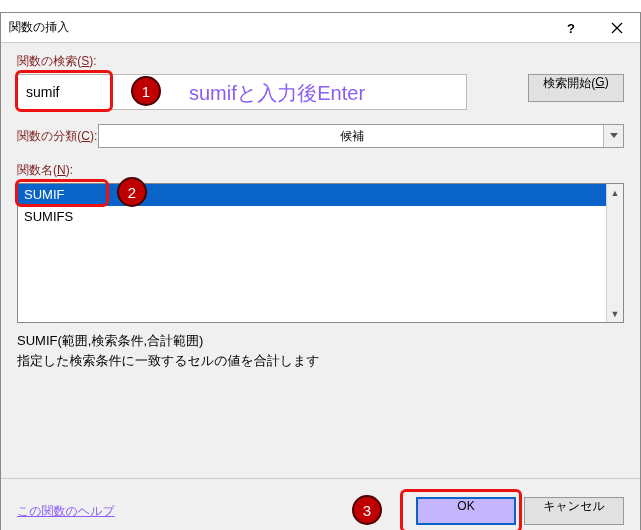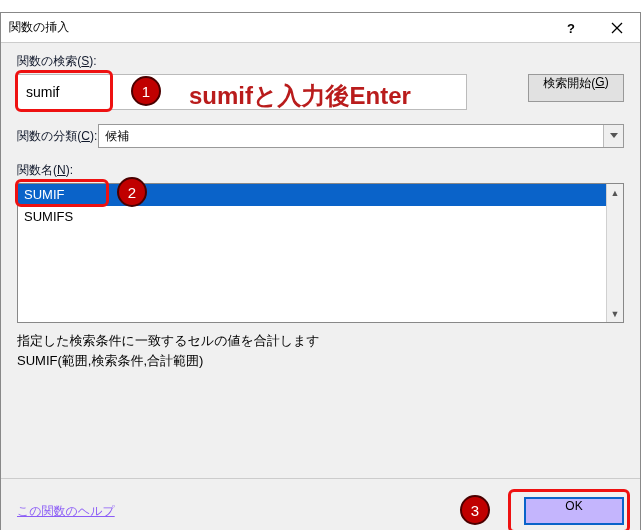--- a/index.html
+++ b/index.html
@@ -44,21 +44,21 @@
     font-size: 14px;
     color: #111;
   }
   .titlebar .tbtn.close { font-size: 13px; }
   .titlebar .tbtn svg { width: 12px; height: 12px; }
   .body {
     flex: 1;
     padding: 10px 16px 0 16px;
     position: relative;
   }
-  .label { color: #0f172a; margin-bottom: 4px; }
+  .label { color: #7f1d1d; margin-bottom: 4px; }
   .row { position: relative; }
   .searchrow {
     display: flex;
     align-items: flex-start;
     gap: 10px;
     margin-bottom: 14px;
   }
   .searchbox-wrap {
     position: relative;
     flex: 1;
@@ -81,23 +81,23 @@
     background: transparent;
   }
   .redbox {
     position: absolute;
     border: 3px solid #e11;
     border-radius: 6px;
     pointer-events: none;
   }
   .annot-text {
     position: absolute;
-    color: #b91c1c;
-    font-size: 24px;
-    font-weight: 700;
+    color: #8b5cf6;
+    font-size: 20px;
+    font-weight: 400;
     white-space: nowrap;
     pointer-events: none;
   }
   .badge {
     position: absolute;
     width: 30px;
     height: 30px;
     border-radius: 50%;
     background: #c00000;
     border: 2px solid #4a0000;
@@ -133,20 +133,21 @@
   .catrow .label { margin: 0; }
   .select {
     flex: 1;
     height: 24px;
     border: 1px solid #999;
     background: #fff;
     position: relative;
     display: flex;
     align-items: center;
     padding: 0 24px 0 6px;
+    justify-content: center;
   }
   .select .arrow {
     position: absolute;
     right: 0; top: 0;
     width: 20px;
     height: 100%;
     border-left: 1px solid #bbb;
     background: #efefef;
     display: flex;
     align-items: center;
@@ -266,31 +267,32 @@
         <div class="scrollbar">
           <div class="sbarrow">▲</div>
           <div class="sbarrow">▼</div>
         </div>
       </div>
       <div class="redbox" style="left:-2px; top:-4px; width:94px; height:28px;"></div>
       <div class="badge" style="left:100px; top:-6px;">2</div>
     </div>
 
     <div class="desc">
+      <div>SUMIF(範囲,検索条件,合計範囲)</div>
       <div>指定した検索条件に一致するセルの値を合計します</div>
-      <div>SUMIF(範囲,検索条件,合計範囲)</div>
     </div>
 
   </div>
 
   <div class="footer">
     <a class="helplink">この関数のヘルプ</a>
     <div class="spacer"></div>
 
     <div style="position:relative;">
       <button class="btn ok">OK</button>
       <div class="redbox" style="left:-8px; top:-8px; right:-6px; bottom:-8px;"></div>
       <div class="badge" style="left:-56px; top:-2px;">3</div>
     </div>
 
+    <button class="btn">キャンセル</button>
   </div>
 
 </div>
 
 </body></html>

